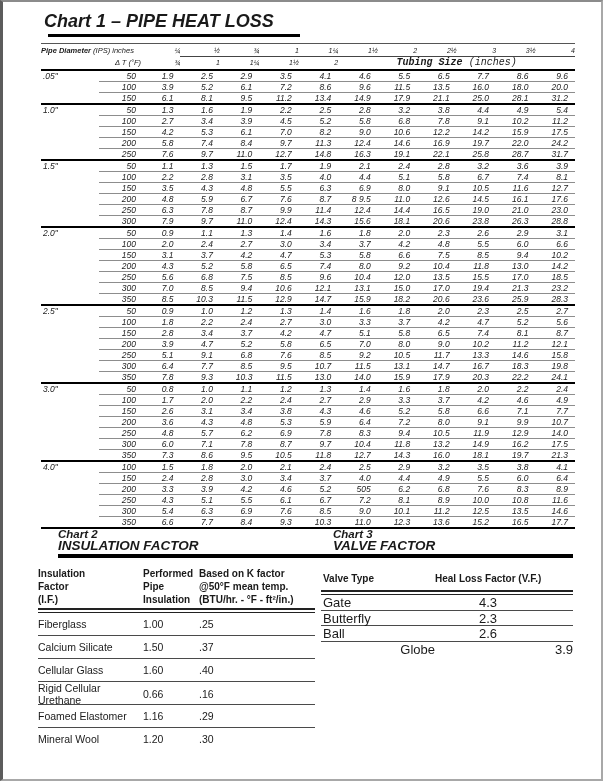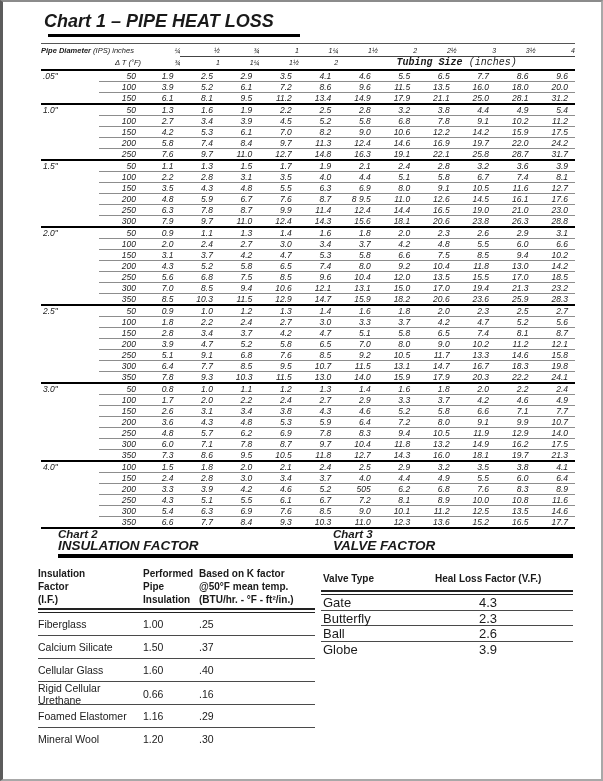--- a/index.html
+++ b/index.html
@@ -40,21 +40,21 @@
   .c2-wrap{position:absolute;left:35px;top:563px;width:277px;}
   .c2-head{display:grid;grid-template-columns:105px 56px 1fr;align-items:end;min-height:41px;font-size:10px;font-weight:bold;line-height:13px;}
   .dbl{border-top:2px solid #222;border-bottom:1px solid #222;height:2px;margin-top:2px;}
   .c2row{display:grid;grid-template-columns:105px 56px 1fr;align-items:center;height:22px;border-bottom:1px solid #4a4a4a;font-size:10.5px;}
   .c2row:last-child{border-bottom:none;}
 
   
   .c3-wrap{position:absolute;left:318px;top:568px;width:252px;}
   .c3-head{display:grid;grid-template-columns:112px 1fr;font-size:10px;font-weight:bold;padding:3px 0 4px 2px;}
   .c3row{display:grid;grid-template-columns:112px 1fr;align-items:center;height:15.5px;border-bottom:1px solid #4a4a4a;font-size:13px;padding-left:2px;box-sizing:border-box;gap:44px;}
-  .c3row:last-child{border-bottom:none;}
+  .c3row:last-child{border-bottom:none;text-align:right;}
 
   
   .example{position:absolute;left:318px;top:661px;width:262px;font-size:10px;line-height:13px;}
   .example .lbl{font-weight:bold;}
 </style>
 </head>
 <body>
 
 <div class="page">
 

